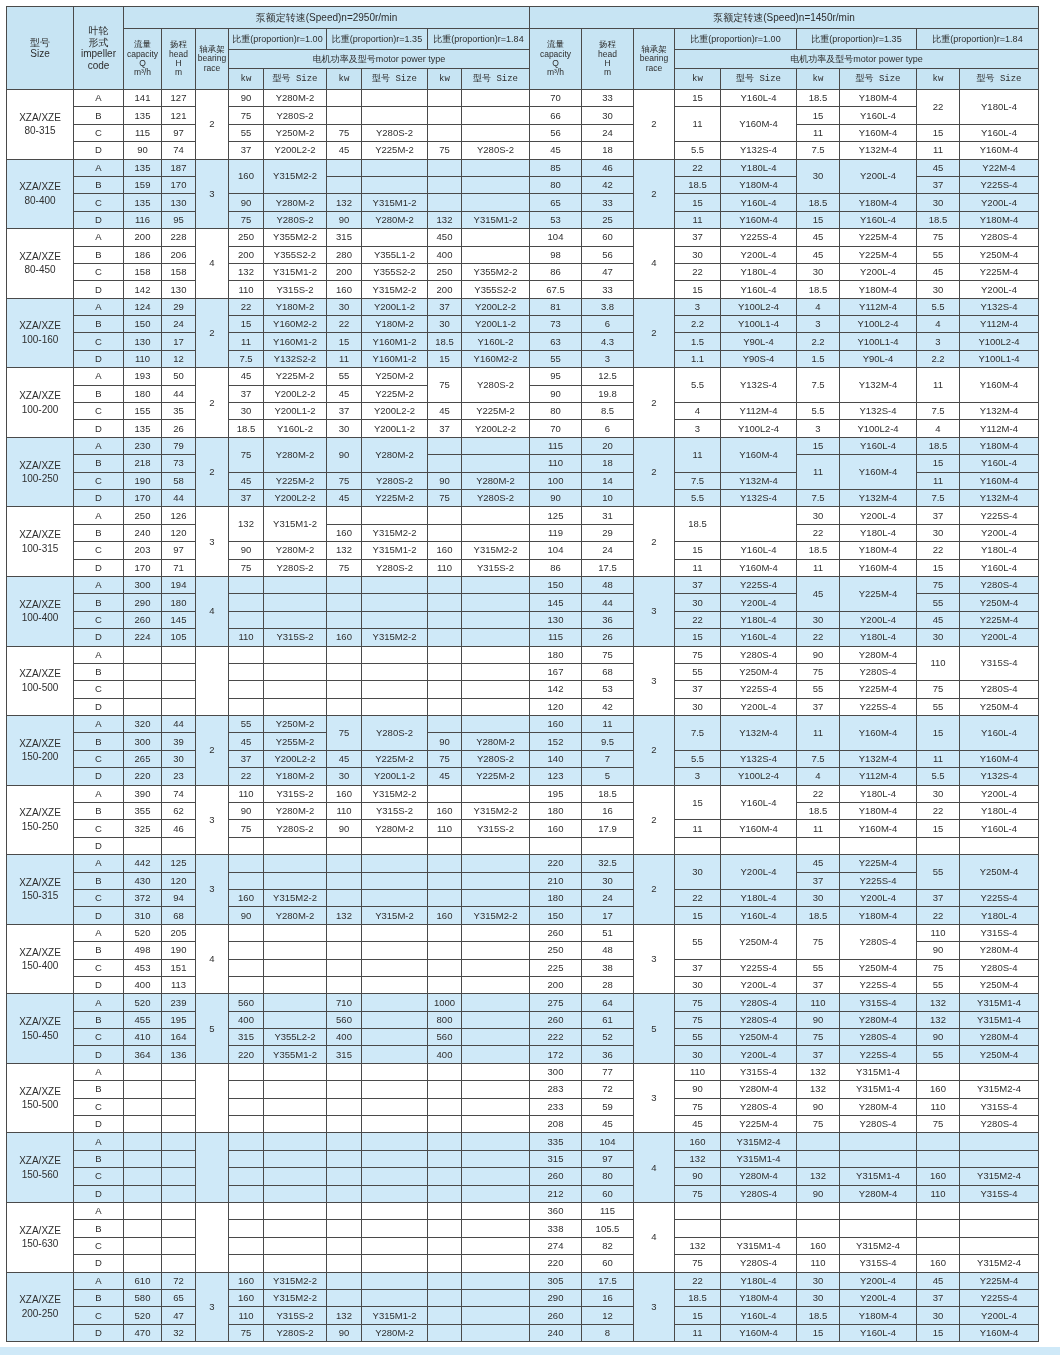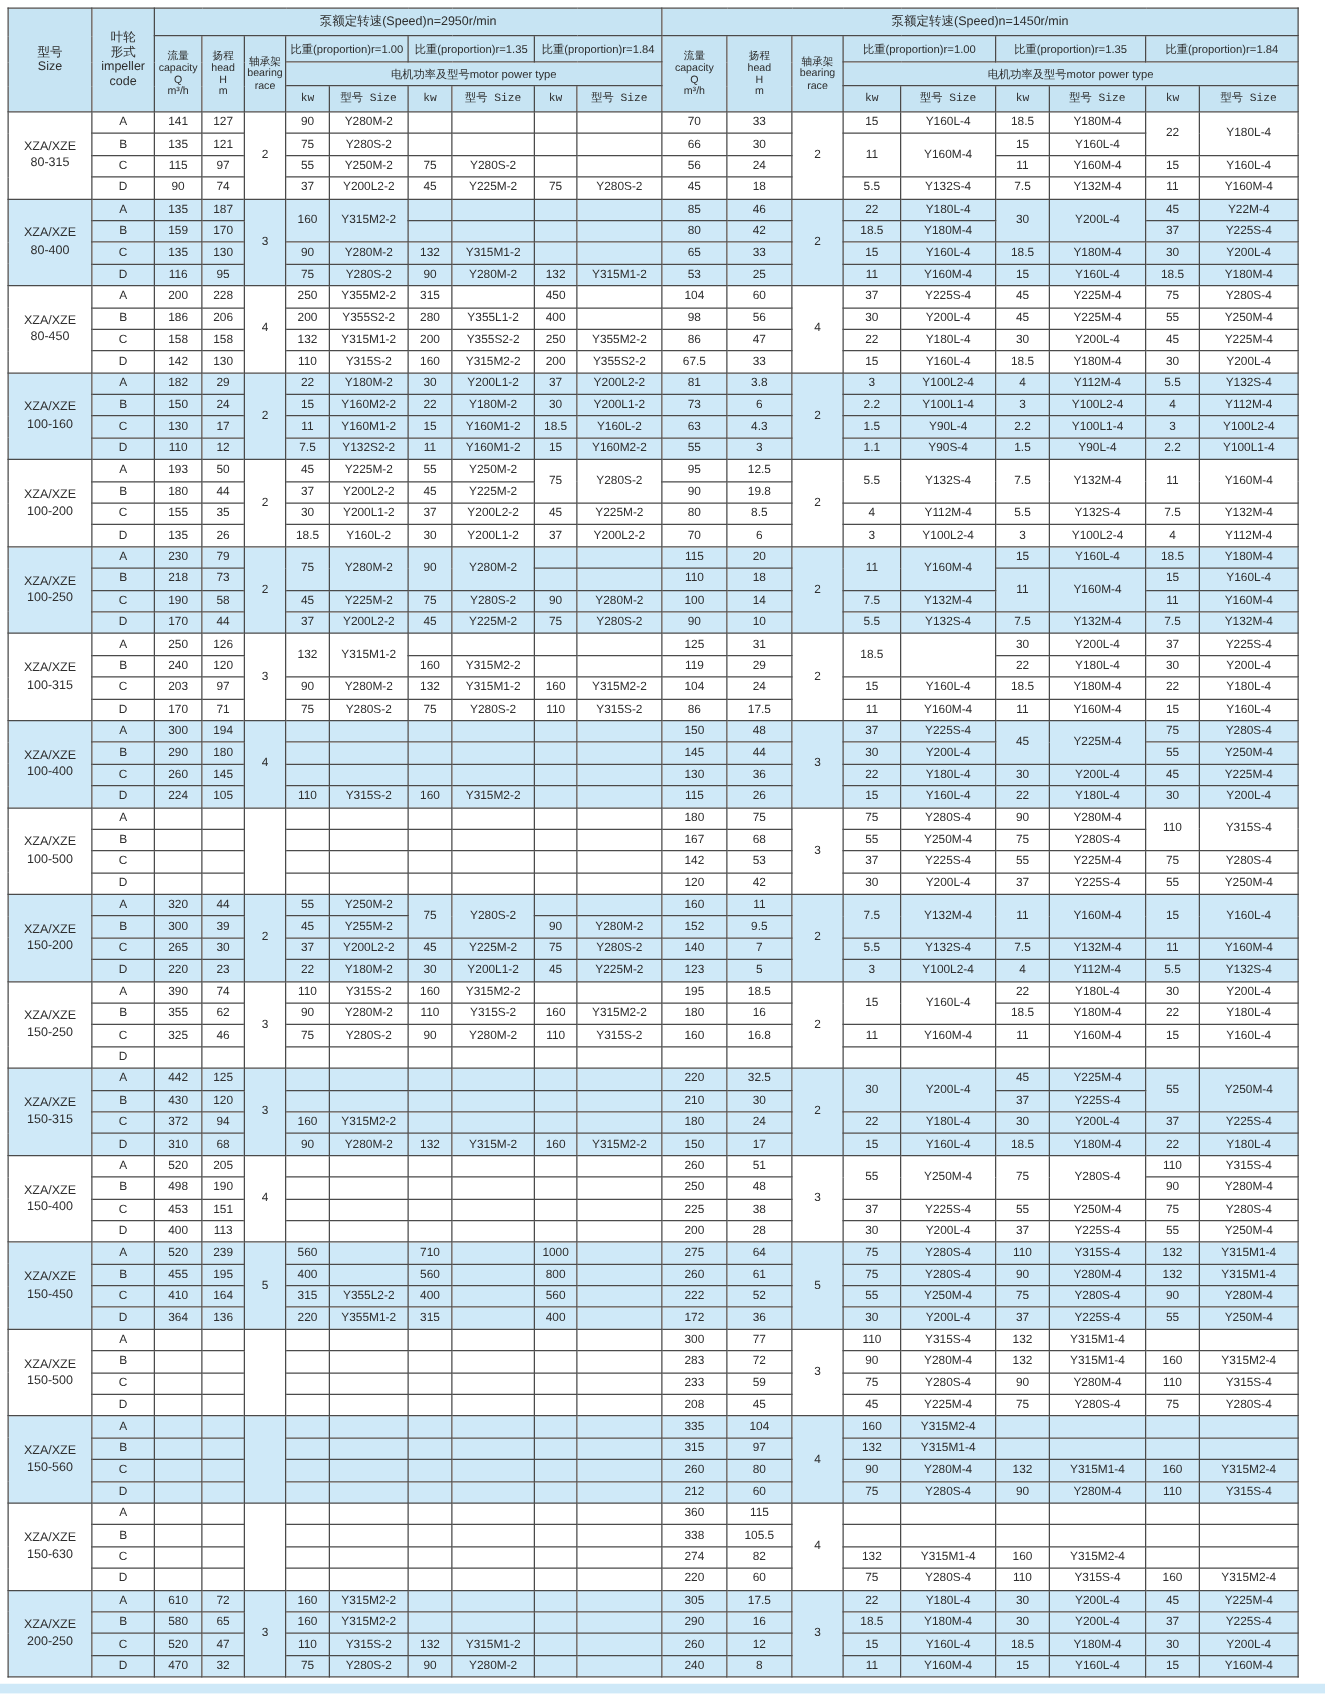--- a/index.html
+++ b/index.html
@@ -344,21 +344,21 @@
           <td>Y160L-4</td>
           <td>18.5</td>
           <td>Y180M-4</td>
           <td>30</td>
           <td>Y200L-4</td>
         </tr>
         <tr>
           <td rowspan="4" class="size-cell shade">XZA/XZE
 100-160</td>
           <td class="shade">A</td>
-          <td class="shade">182</td>
+          <td class="shade">124</td>
           <td class="shade">29</td>
           <td rowspan="4" class="shade">2</td>
           <td class="shade">22</td>
           <td class="shade">Y180M-2</td>
           <td class="shade">30</td>
           <td class="shade">Y200L1-2</td>
           <td class="shade">37</td>
           <td class="shade">Y200L2-2</td>
           <td class="shade">81</td>
           <td class="shade">3.8</td>
@@ -919,21 +919,21 @@
           <td>C</td>
           <td>325</td>
           <td>46</td>
           <td>75</td>
           <td>Y280S-2</td>
           <td>90</td>
           <td>Y280M-2</td>
           <td>110</td>
           <td>Y315S-2</td>
           <td>160</td>
-          <td>16.8</td>
+          <td>17.9</td>
           <td>11</td>
           <td>Y160M-4</td>
           <td>11</td>
           <td>Y160M-4</td>
           <td>15</td>
           <td>Y160L-4</td>
         </tr>
         <tr>
           <td>D</td>
           <td></td>

